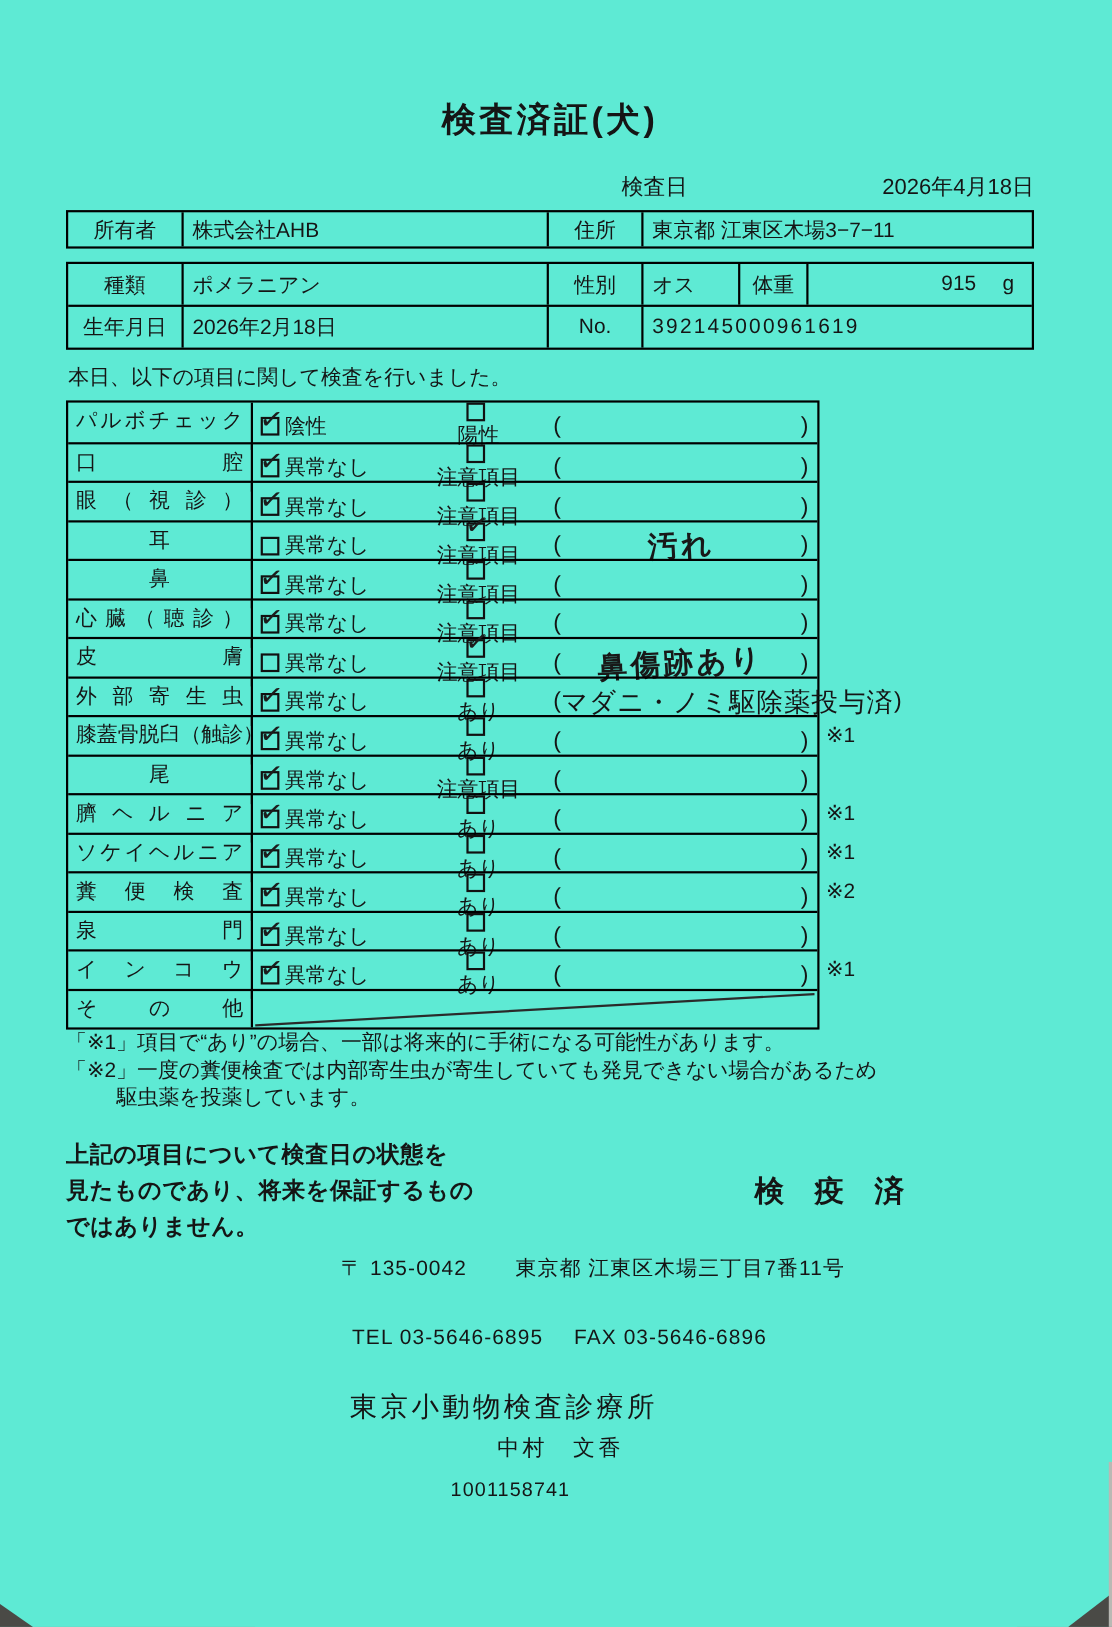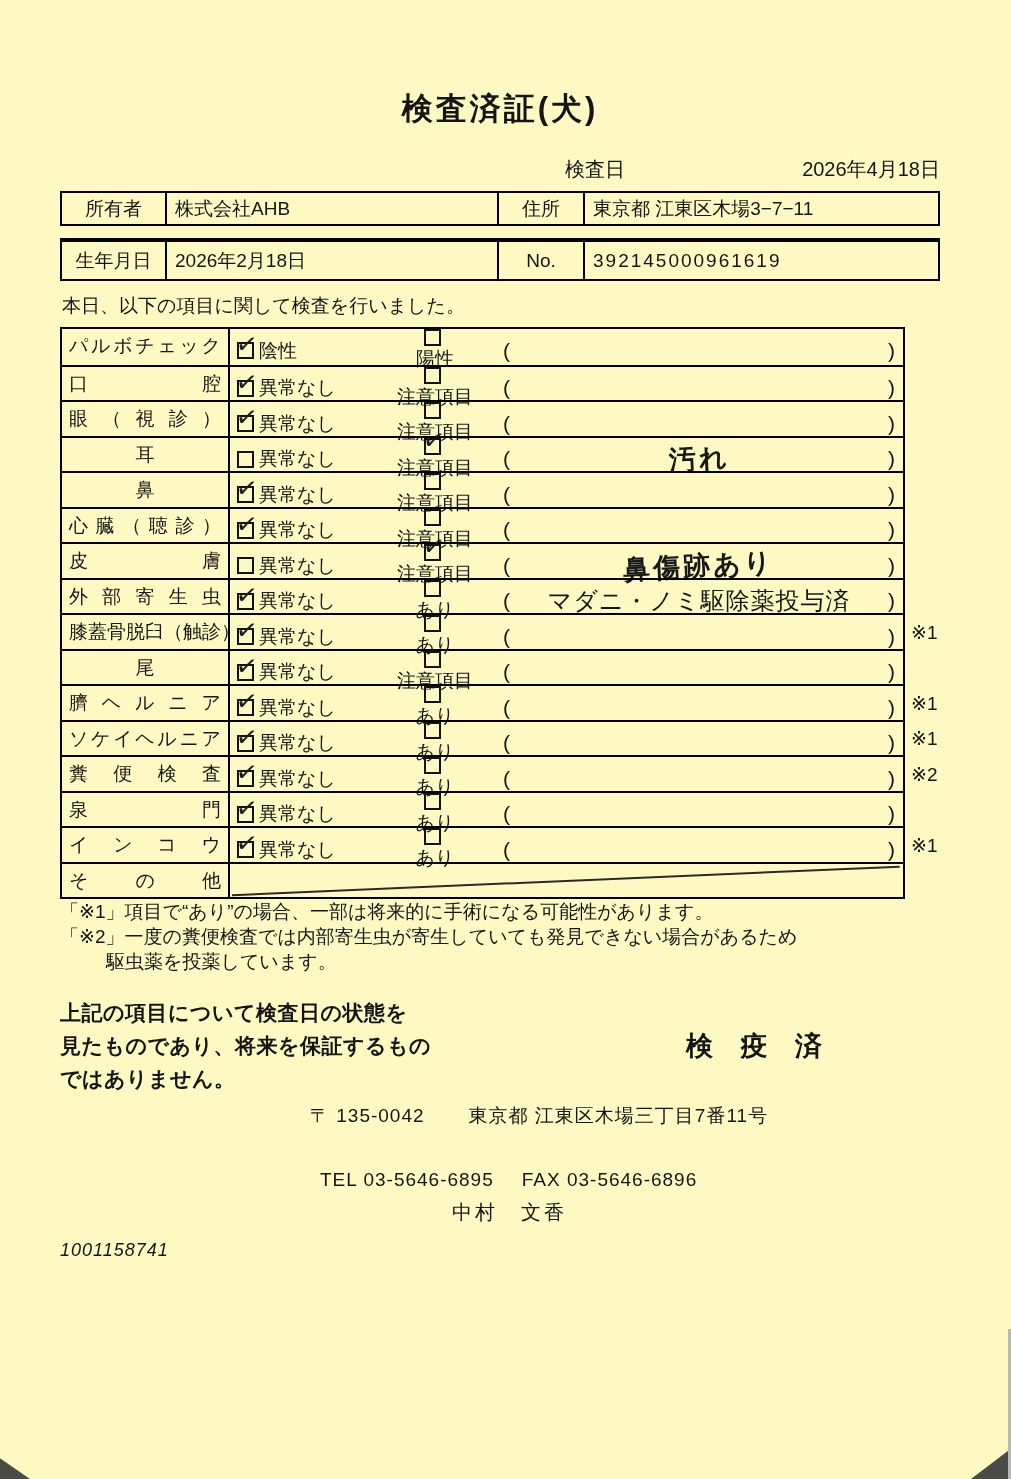--- a/index.html
+++ b/index.html
@@ -1,17 +1,17 @@
 <!DOCTYPE html>
 <html><head>
 <meta charset="utf-8">
 <style>
   html,body{margin:0;padding:0;background:#9a9a9a;}
   .page{
-    width:1011px;height:1479px;background:#fef9c3;position:relative;
+    width:1011px;height:1479px;background:#5eead4;position:relative;
     font-family:"Liberation Sans","DejaVu Sans",sans-serif;color:#151515;
     overflow:hidden;margin:0 auto;
   }
   .content{padding:0 71px 0 60px;}
   
   .art{position:absolute;background:#4a4a46;}
   .art-bl{left:0;bottom:0;width:30px;height:26px;clip-path:polygon(0 100%,0 20%,100% 100%);}
   .art-br{right:0;bottom:0;width:40px;height:34px;clip-path:polygon(100% 100%,100% 10%,0 100%);}
   .art-redge{right:0;bottom:0;width:3px;height:150px;background:#b9b9b4;clip-path:none;}
 
@@ -27,21 +27,21 @@
   .t1{margin-top:8px;}
   .t1 .grid{grid-template-columns:103px 332px 86px 355px;}
   .t2{margin-top:12px;}
   .t2 .ra{grid-template-columns:103px 332px 86px 88px 62px 205px;}
   .t2 .rb{grid-template-columns:103px 332px 86px 355px;}
   .t2 .cell{min-height:37px;}
   .wval{justify-content:flex-end;gap:24px;padding-right:16px;}
 
   .intro{margin:12px 0 8px 2px;font-size:19px;}
 
-  .t3{width:845px;position:relative;}
+  .t3{width:685px;position:relative;}
   .irow{display:grid;grid-template-columns:168px 1fr;height:35.5px;position:relative;box-sizing:border-box;}
   .irow + .irow{border-top:2px solid #000;}
   .ilabel{border-right:2px solid #000;box-sizing:border-box;padding:0 7px;font-size:19px;line-height:34px;
     text-align:justify;text-align-last:justify;overflow:hidden;white-space:nowrap;}
   .ilabel.center{text-align:center;text-align-last:center;}
   .icontent{display:flex;align-items:center;padding-left:7px;font-size:19px;position:relative;}
   .opt{display:flex;align-items:center;}
   .opt1{width:130px;}
   .opt2{width:136px;flex-direction:column;}
   .cb{width:13px;height:13px;border:2px solid #111;display:inline-block;position:relative;margin-right:5px;flex:0 0 auto;}
@@ -59,21 +59,21 @@
   .fn-indent{padding-left:46px;}
 
   .bottom-row{display:flex;justify-content:space-between;align-items:center;margin-top:22px;padding-right:108px;}
   .disclaimer{font-size:21px;font-weight:bold;line-height:33px;white-space:pre-line;letter-spacing:0.5px;}
   .stamp{font-size:27px;font-weight:bold;letter-spacing:10px;white-space:nowrap;}
 
   .addr-row{display:flex;gap:44px;margin-left:250px;margin-top:8px;font-size:19px;letter-spacing:1px;}
   .tel-row{display:flex;gap:28px;margin-left:260px;margin-top:40px;font-size:19px;letter-spacing:1px;}
   .clinic{margin-left:258px;margin-top:34px;font-size:25px;letter-spacing:3px;}
   .person{margin-left:392px;margin-top:8px;font-size:20px;letter-spacing:3px;}
-  .serial{text-align:left;padding-right:72px;margin-top:14px;font-size:18px;letter-spacing:1px;font-style:italic;}
+  .serial{text-align:center;padding-right:72px;margin-top:14px;font-size:18px;letter-spacing:1px;}
 </style>
 </head>
 <body>
 
 <div class="page">
   <div class="content">
 
     <h1 class="title">検査済証(犬)</h1>
 
     <div class="date-row">
@@ -84,20 +84,31 @@
     <div class="tbl t1">
       <div class="grid">
         <div class="cell first lab">所有者</div>
         <div class="cell">株式会社AHB</div>
         <div class="cell lab">住所</div>
         <div class="cell">東京都 江東区木場3−7−11</div>
       </div>
     </div>
 
     <div class="tbl t2">
+      <div class="grid ra">
+        <div class="cell first lab">種類</div>
+        <div class="cell">ポメラニアン</div>
+        <div class="cell lab">性別</div>
+        <div class="cell">オス</div>
+        <div class="cell lab">体重</div>
+        <div class="cell wval">
+          <span>915</span>
+          <span>g</span>
+        </div>
+      </div>
       <div class="grid rb row2">
         <div class="cell first lab">生年月日</div>
         <div class="cell">2026年2月18日</div>
         <div class="cell lab">No.</div>
         <div class="cell" style="letter-spacing:2px;">392145000961619</div>
       </div>
     </div>
 
     <div class="intro">本日、以下の項目に関して検査を行いました。</div>
 
@@ -490,20 +501,21 @@
     <div class="addr-row">
       <span>〒 135-0042</span>
       <span>東京都 江東区木場三丁目7番11号</span>
     </div>
 
     <div class="tel-row">
       <span>TEL 03-5646-6895</span>
       <span>FAX 03-5646-6896</span>
     </div>
 
+    <div class="clinic">東京小動物検査診療所</div>
     <div class="person">中村　文香</div>
     <div class="serial">1001158741</div>
 
   </div>
 
   <div class="art art-bl"></div>
   <div class="art art-br"></div>
   <div class="art art-redge"></div>
 </div>
 

